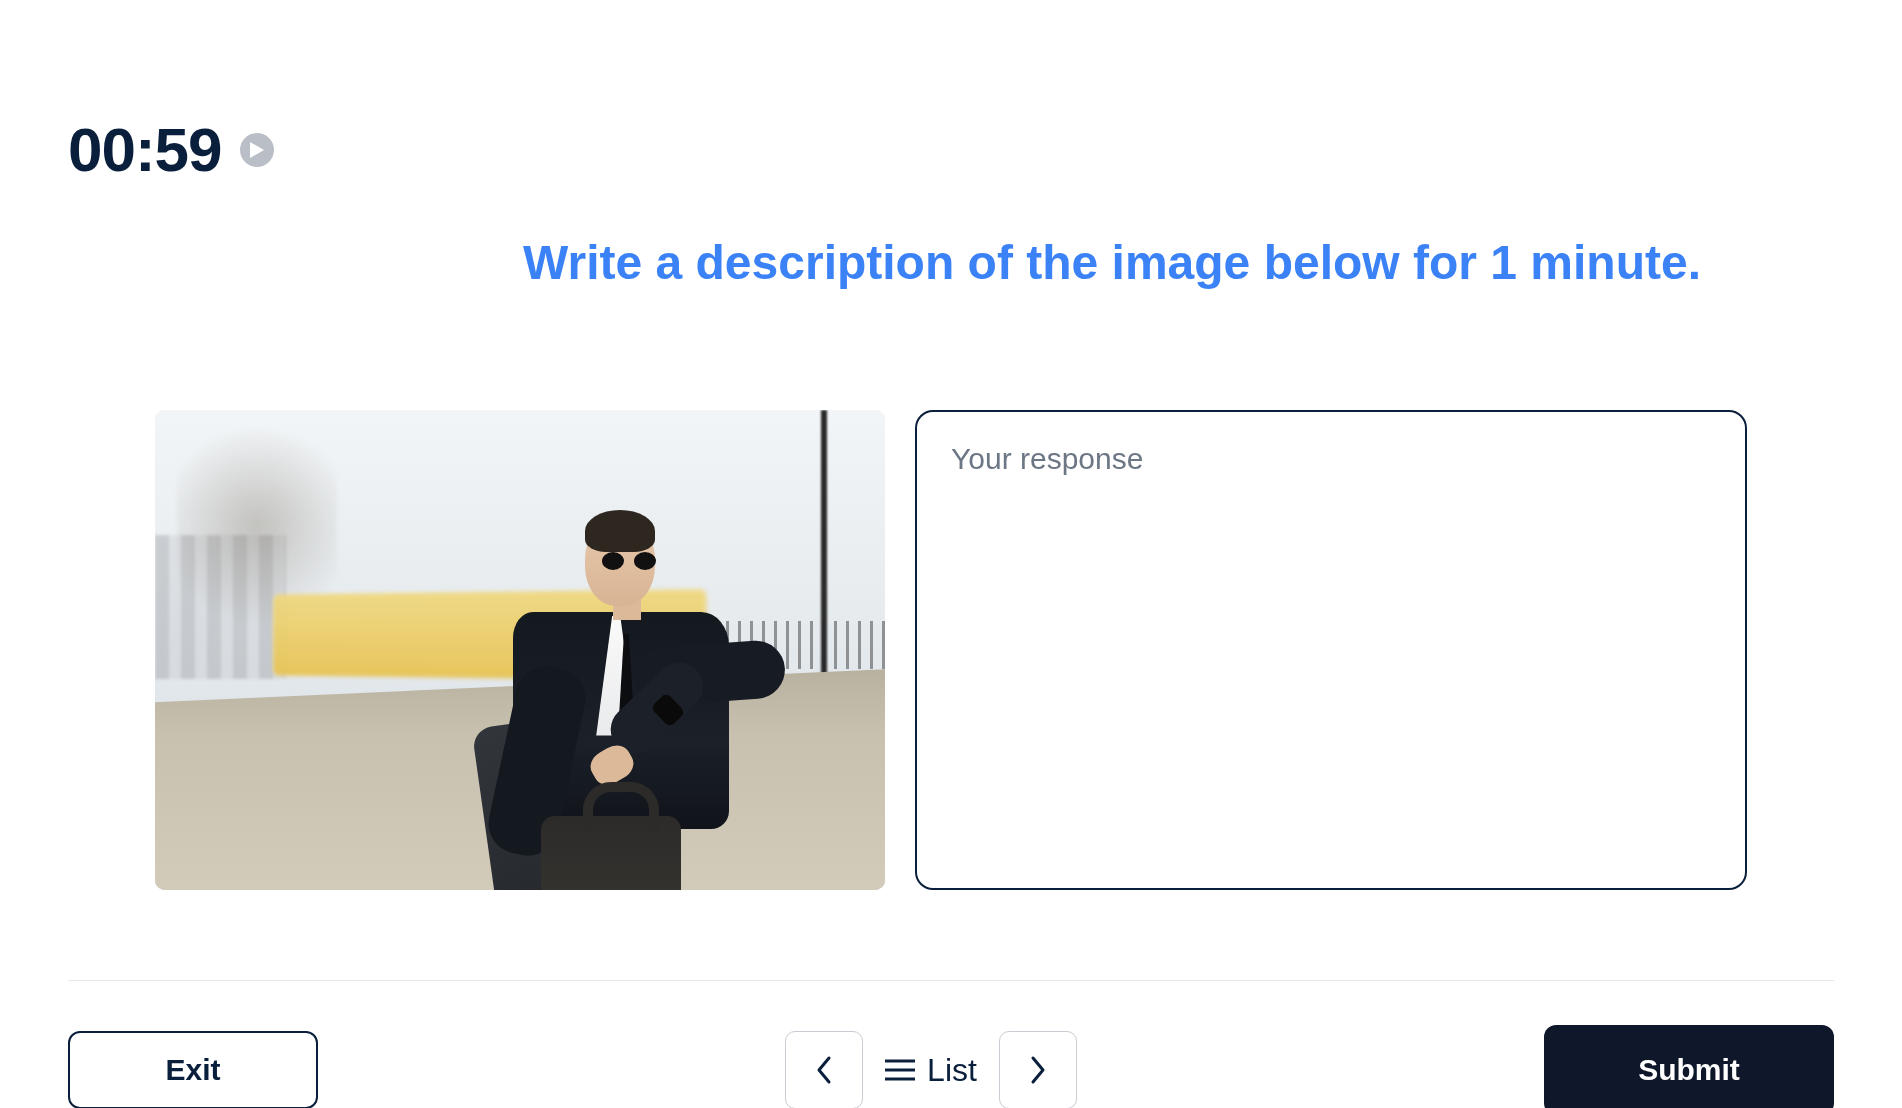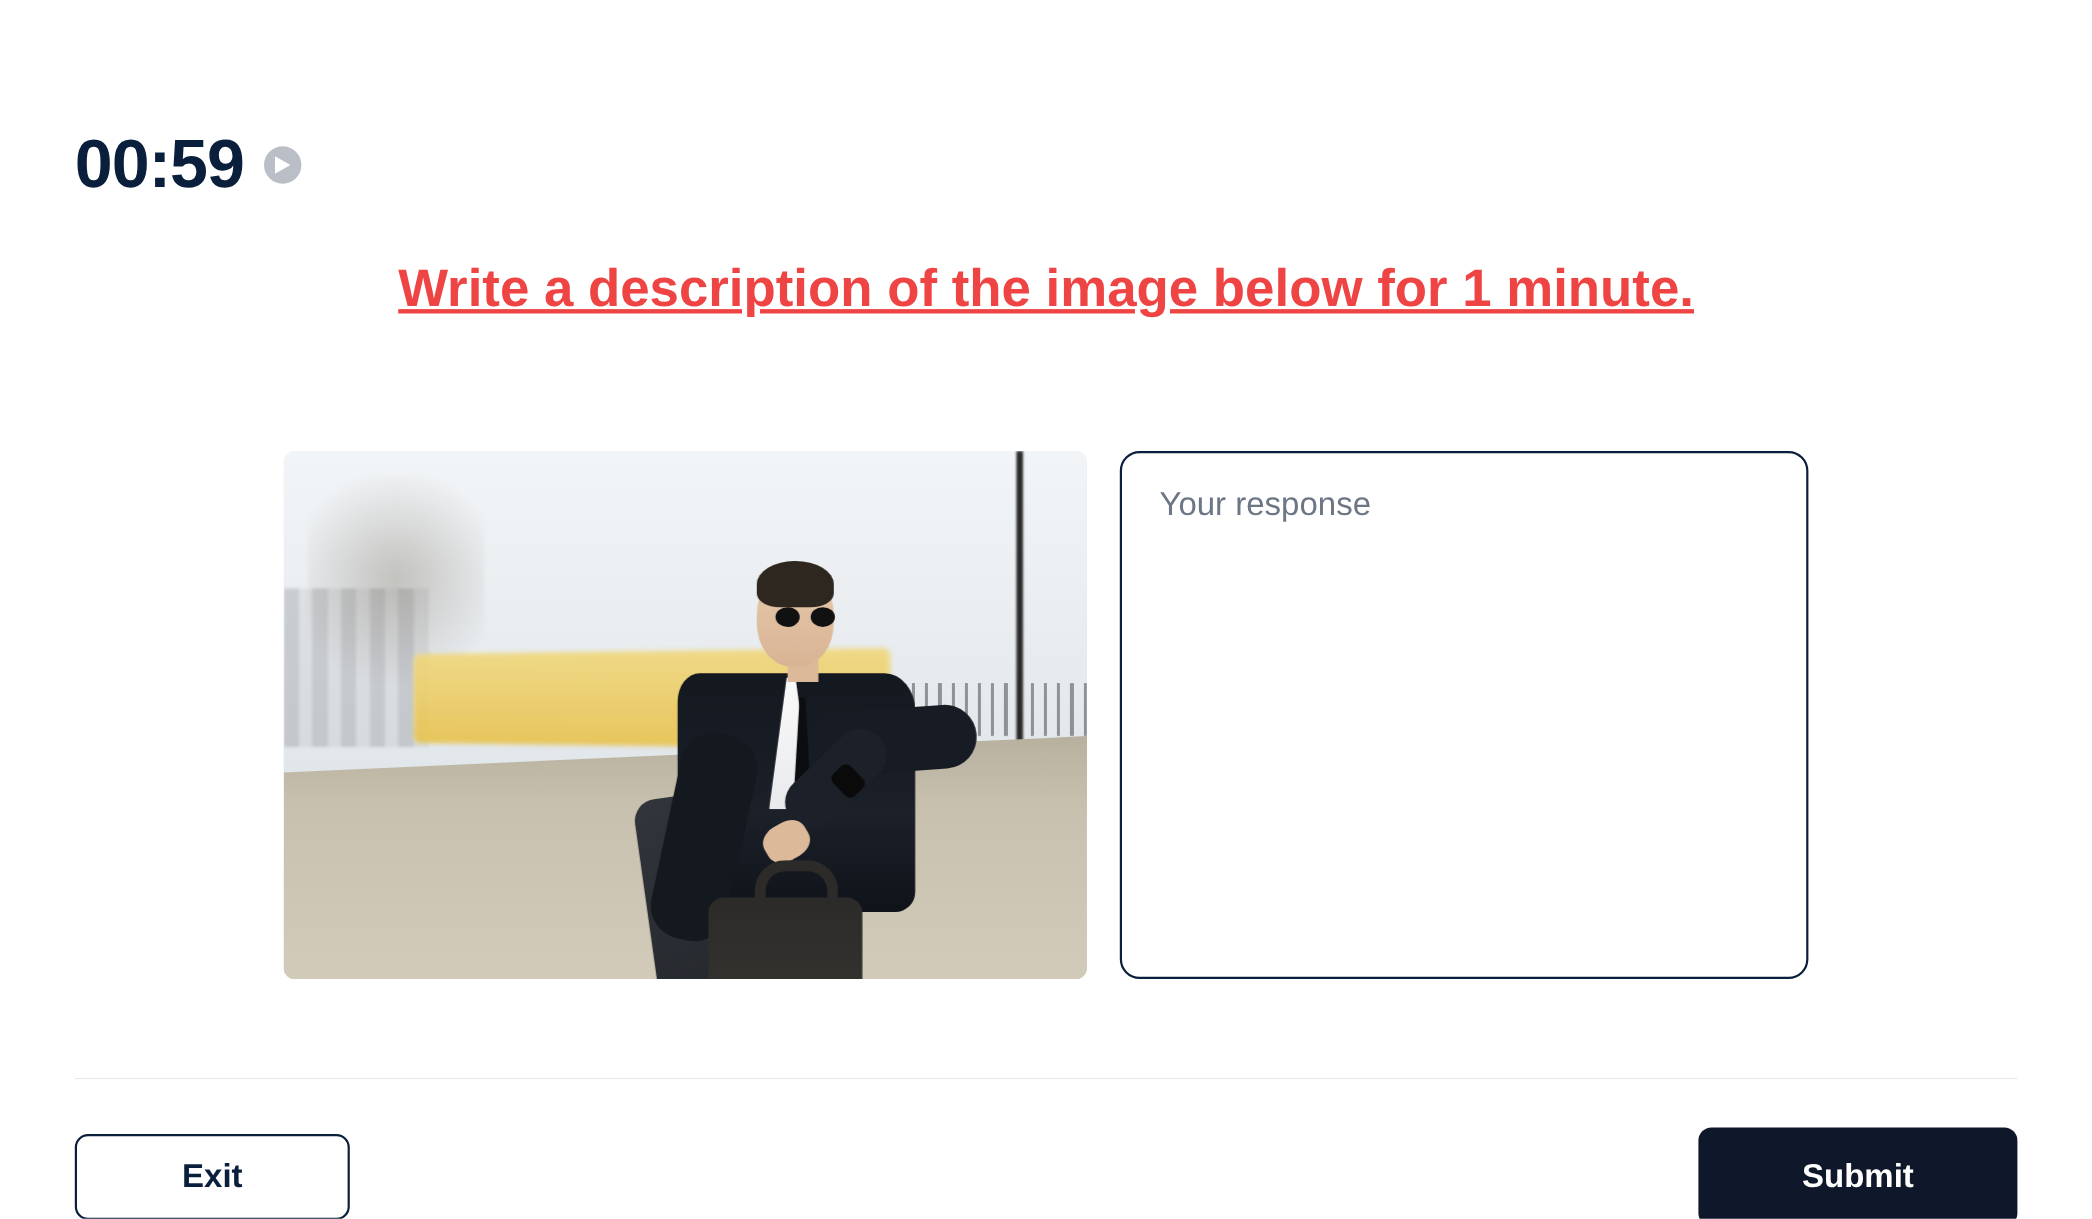--- a/index.html
+++ b/index.html
@@ -33,25 +33,24 @@
     background: #babfc7;
     display: flex;
     align-items: center;
     justify-content: center;
     cursor: pointer;
   }
   .play-btn svg { display:block; }
   .prompt {
     font-size: 48px;
     font-weight: 700;
-    text-align: center;
-    color: #ef4444;
+    text-align: right;
+    color: #3b82f6;
     margin: 0 auto 120px auto;
     max-width: 1500px;
-    text-decoration: underline;
   }
   .content-row {
     display: flex;
     gap: 30px;
     justify-content: center;
     align-items: stretch;
     margin-bottom: 90px;
   }
   .image-box {
     width: 730px;
@@ -105,21 +104,21 @@
     background: linear-gradient(160deg,#2a2e35 0%,#181b21 100%); border-radius:20px 60px 30px 20px;
     transform: rotate(-8deg); opacity:.95;}
   .bag { position:absolute; left:18%; top:300px; width:140px; height:150px;
     background: linear-gradient(180deg,#2c2b29 0%,#3a3834 100%); border-radius:14px 14px 22px 22px;}
   .bag::before{content:"";position:absolute;left:30%;top:-34px;width:56px;height:40px;border:10px solid #2c2b29;border-bottom:none;border-radius:28px 28px 0 0;}
   .building { position:absolute; left:0; top:26%; width:18%; height:30%;
     background: repeating-linear-gradient(90deg, rgba(100,100,105,.35) 0 14px, rgba(160,160,165,.25) 14px 26px);
     filter: blur(1.5px); opacity:.7;}
 
   .response-box {
-    width: 626px;
+    width: 832px;
     height: 480px;
     border: 2px solid #0a1f3c;
     border-radius: 18px;
     padding: 30px 34px;
     font-size: 30px;
     color: #0a1f3c;
     resize: none;
     outline: none;
     font-family: inherit;
   }
@@ -219,16 +218,36 @@
       </div>
     </div>
     <textarea class="response-box" placeholder="Your response" style=""></textarea>
   </div>
 
   <div class="divider"></div>
 
   <div class="footer">
     <button class="exit-btn">Exit</button>
 
+    <div class="nav-center">
+      <button class="nav-btn">
+        <svg width="18" height="30" viewBox="0 0 18 30">
+            <polyline points="14,3 4,15 14,27" fill="none" stroke="#0a1f3c" stroke-width="3" stroke-linecap="round" stroke-linejoin="round"></polyline>
+          </svg>
+      </button>
+      <button class="list-btn">
+        <svg width="30" height="24" viewBox="0 0 30 24">
+            <line x1="0" y1="3" x2="30" y2="3" stroke="#0a1f3c" stroke-width="3"></line>
+            <line x1="0" y1="12" x2="30" y2="12" stroke="#0a1f3c" stroke-width="3"></line>
+            <line x1="0" y1="21" x2="30" y2="21" stroke="#0a1f3c" stroke-width="3"></line>
+          </svg>
+        <span>List</span>
+      </button>
+      <button class="nav-btn">
+        <svg width="18" height="30" viewBox="0 0 18 30">
+            <polyline points="4,3 14,15 4,27" fill="none" stroke="#0a1f3c" stroke-width="3" stroke-linecap="round" stroke-linejoin="round"></polyline>
+          </svg>
+      </button>
+    </div>
 
     <button class="submit-btn" disabled="">Submit</button>
   </div>
 </div>
 
 </body></html>

